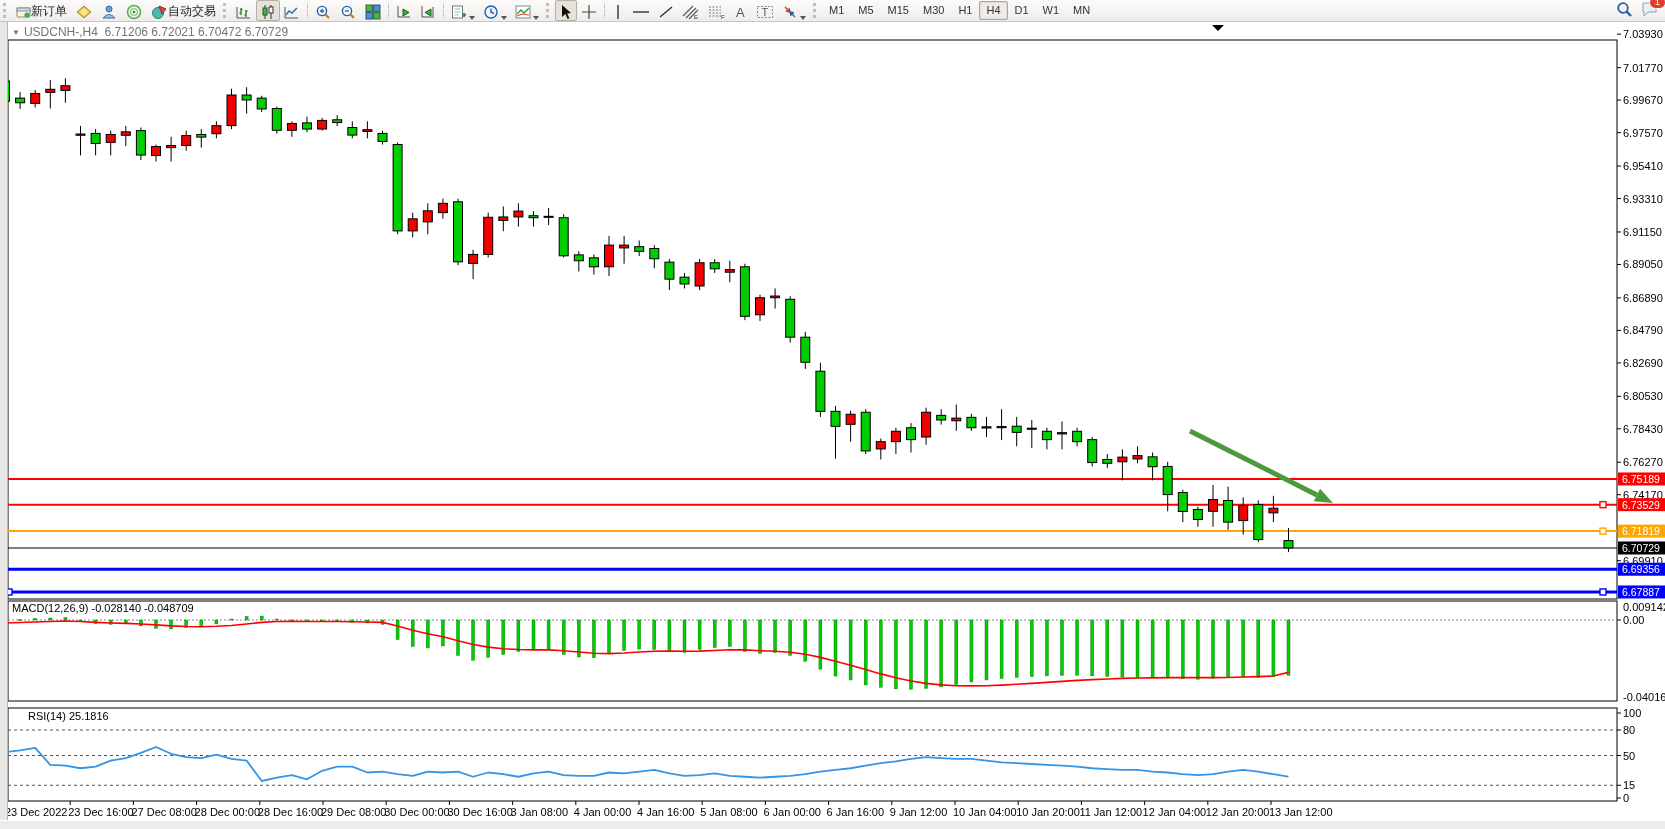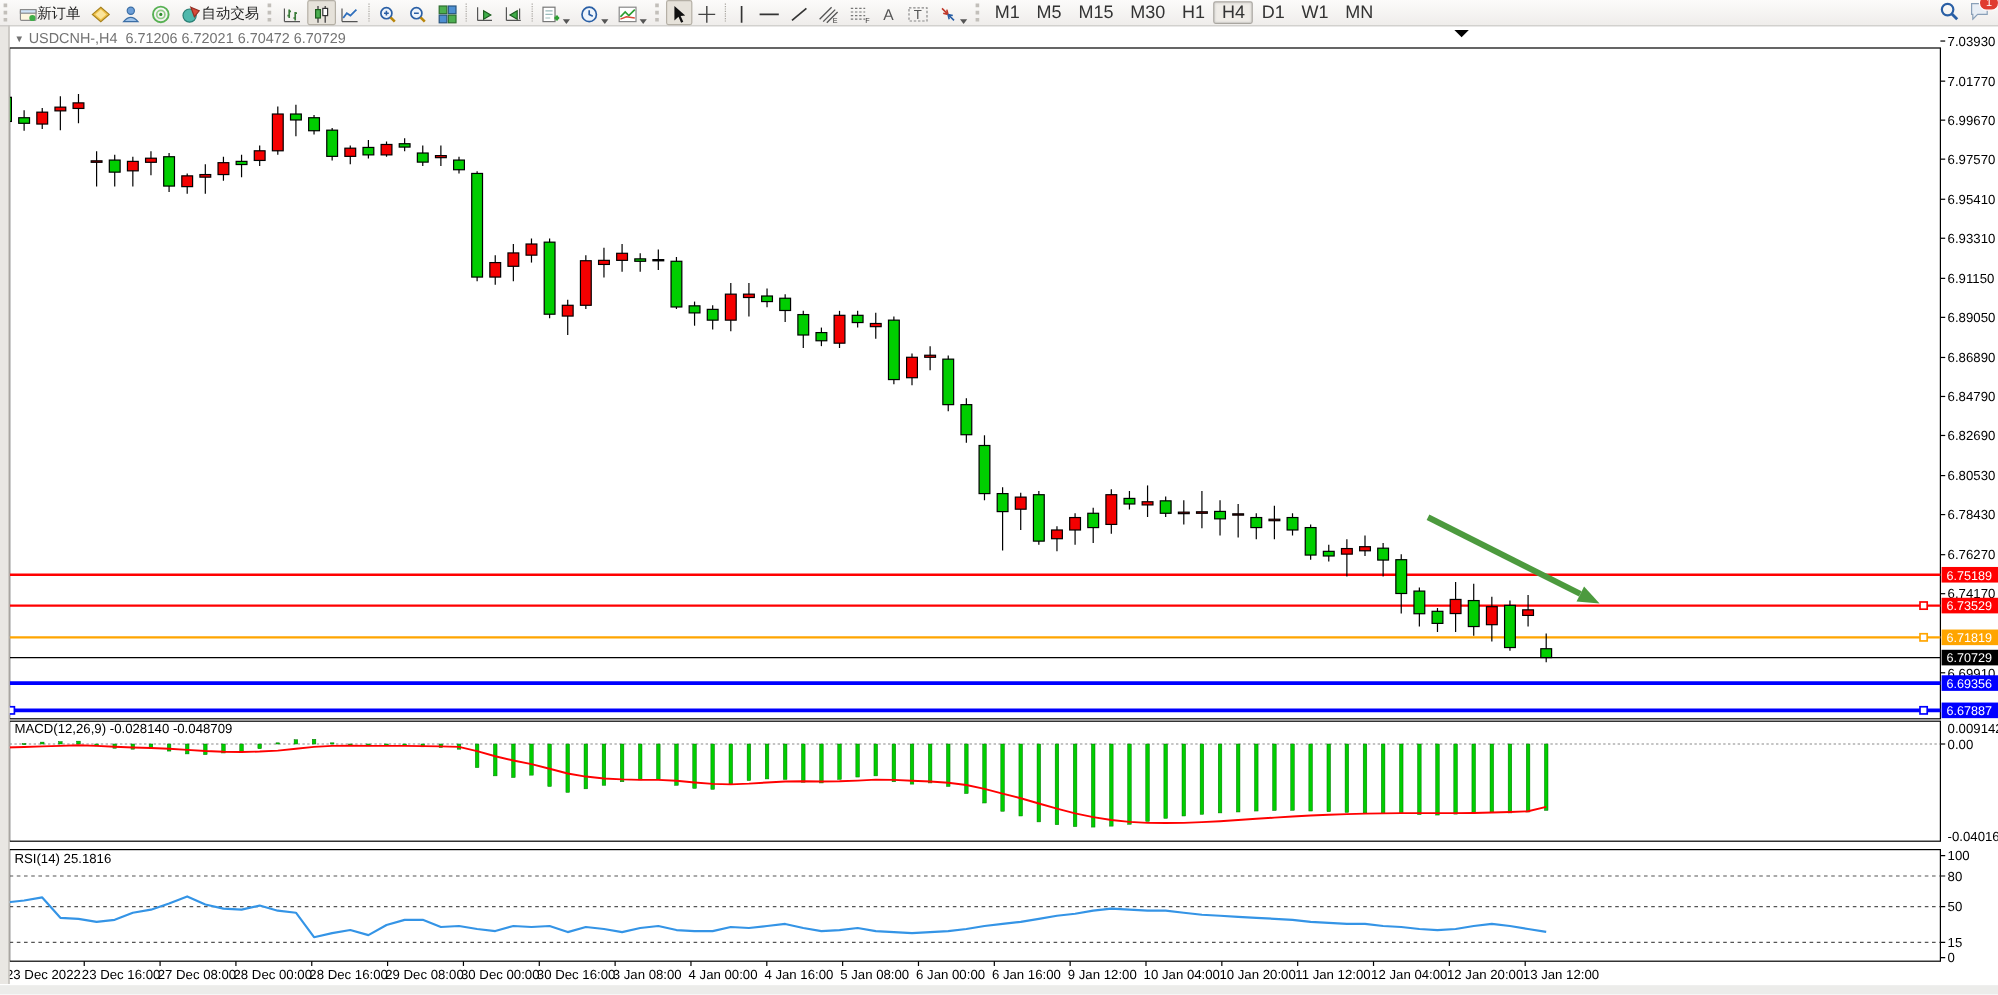--- a/index.html
+++ b/index.html
@@ -9,36 +9,36 @@
   #toolbar{position:absolute;left:0;top:0;width:1665px;height:21px;
     background:linear-gradient(#fcfbfa,#efedeb);border-bottom:1px solid #c8c6c3;
     display:flex;align-items:center;font-size:12px;color:#222;white-space:nowrap;z-index:5;}
   .tbtn{display:inline-flex;align-items:flex-end;gap:0;height:19px;padding:0 3px;
     border:1px solid transparent;border-radius:2px;cursor:default;}
   .tbtn.pressed{background:#e6e2da;border-color:#b5b0a6;}
   .sep{width:0;height:15px;border-left:1px dotted #a9a6a0;margin:0 3px;}
   .grip{width:3px;height:15px;border-left:3px dotted #c2bfba;margin:0 3px;}
   .caret{width:0;height:0;border-left:3px solid transparent;border-right:3px solid transparent;
     border-top:4px solid #555;margin-left:2px;}
-  .tfbtn{display:inline-block;height:17px;line-height:17px;padding:0 6px;font-size:15px;
+  .tfbtn{display:inline-block;height:17px;line-height:17px;padding:0 6px;font-size:11px;
     color:#333;border:1px solid transparent;border-radius:2px;}
   .tfbtn.active{background:#f7f6f4;border-color:#a9a6a0;box-shadow:inset 0 0 2px #bbb;background:#efece7;}
   #tb-right{margin-left:auto;display:flex;align-items:center;padding-right:6px;gap:8px;}
   .badge{position:absolute;top:-5px;right:-7px;background:#e03c31;color:#fff;border-radius:8px;
     font-size:9px;line-height:11px;min-width:11px;text-align:center;padding:0 2px;border:1px solid #fff;}
   .chat-wrap{position:relative;}
   .ticon{display:inline-block;}
   
   #chartwrap{position:absolute;left:0;top:21px;width:1665px;height:808px;background:#fff;}
   #leftstrip{position:absolute;left:0;top:21px;width:7px;height:799px;background:#e9e7e3;border-right:1px solid #b9b6b1;z-index:2;}
   #bottomstrip{position:absolute;left:0;top:821px;width:1665px;height:8px;background:#ececea;z-index:2;}
   #chart-title{position:absolute;left:12px;top:25px;font-size:12px;color:#737373;z-index:4;}
   #chart-title .tri{font-size:8px;vertical-align:1px;margin-right:4px;}
   #macd-label{position:absolute;left:12px;top:602px;font-size:11px;color:#000;z-index:4;}
-  #rsi-label{position:absolute;left:12px;top:710px;font-size:11px;color:#000;z-index:4;}
+  #rsi-label{position:absolute;left:28px;top:710px;font-size:11px;color:#000;z-index:4;}
   svg text{font-family:"Liberation Sans","DejaVu Sans",sans-serif;}
 </style>
 </head>
 <body>
 
 <div id="app">
 
   <div id="toolbar">
     <span class="grip"></span>
     <span class="tbtn">

